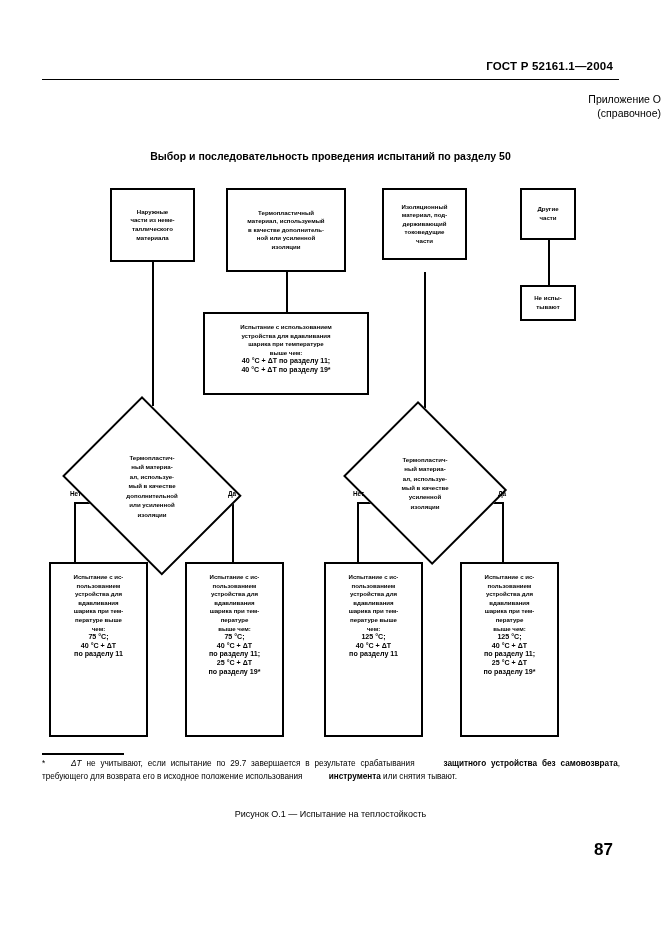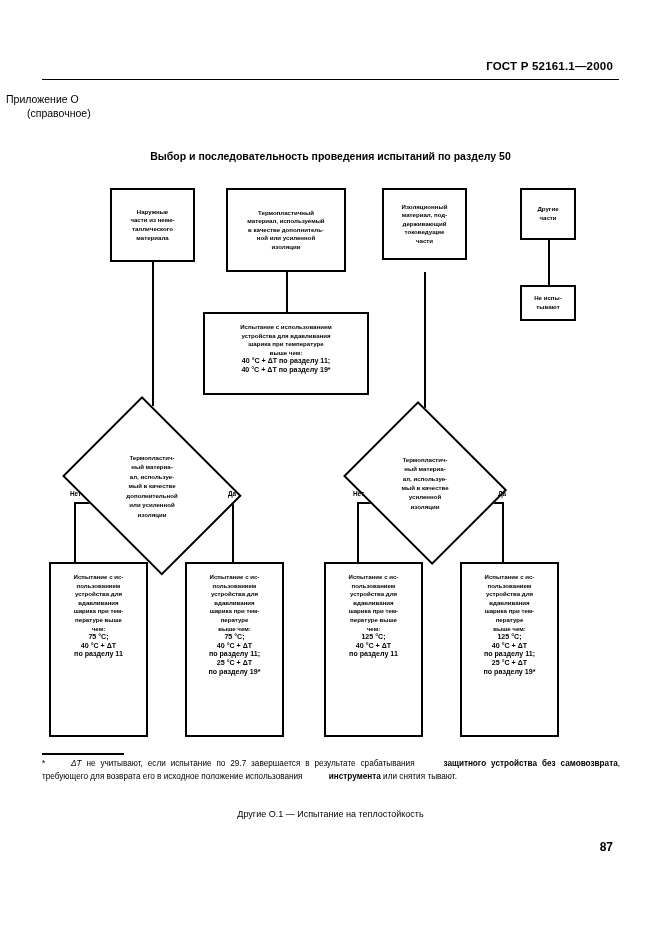--- a/index.html
+++ b/index.html
@@ -35,21 +35,21 @@
     right: 42px;
     height: 1px;
     background: #000;
   }
 
   .appendix {
     position: absolute;
     top: 92px;
     left: 0;
     width: 661px;
-    text-align: left;
+    text-align: right;
     font-size: 10.5px;
     line-height: 14px;
   }
   .appendix .l1 { display:block; padding-left: 6px; }
   .appendix .l2 { display:block; padding-left: 2px; margin-left: 25px; }
 
   .fig-title {
     position: absolute;
     top: 150px;
     left: 0;
@@ -157,30 +157,30 @@
     top: 809px;
     left: 0;
     width: 661px;
     text-align: center;
     font-size: 9px;
   }
   .page-num {
     position: absolute;
     top: 840px;
     right: 48px;
-    font-size: 12px;
+    font-size: 17px;
     font-weight: bold;
   }
 </style>
 </head>
 <body>
 
 <div id="page">
 
-  <div class="std-header">ГОСТ Р 52161.1—2000</div>
+  <div class="std-header">ГОСТ Р 52161.1—2004</div>
   <div class="header-rule"></div>
 
   <div class="appendix">
     <span class="l1">Приложение О</span>
     <span class="l2">(справочное)</span>
   </div>
 
   <div class="fig-title">Выбор и последовательность проведения испытаний по разделу 50</div>
 
   <div id="chart">
@@ -357,16 +357,16 @@
       </span>
     </div>
 
   </div>
 
   <div class="fn-rule"></div>
   <div class="footnote">
     <span>* </span><span class="it">ΔT</span><span> не учитывают, если испытание по 29.7 завершается в результате срабатывания </span><span class="b">защитного устройства без самовозврата</span><span>, требующего для возврата его в исходное положение использования </span><span class="b">инструмента</span><span> или снятия тывают.</span>
   </div>
 
-  <div class="caption">Другие О.1 — Испытание на теплостойкость</div>
+  <div class="caption">Рисунок О.1 — Испытание на теплостойкость</div>
   <div class="page-num">87</div>
 
 </div>
 
 </body></html>

